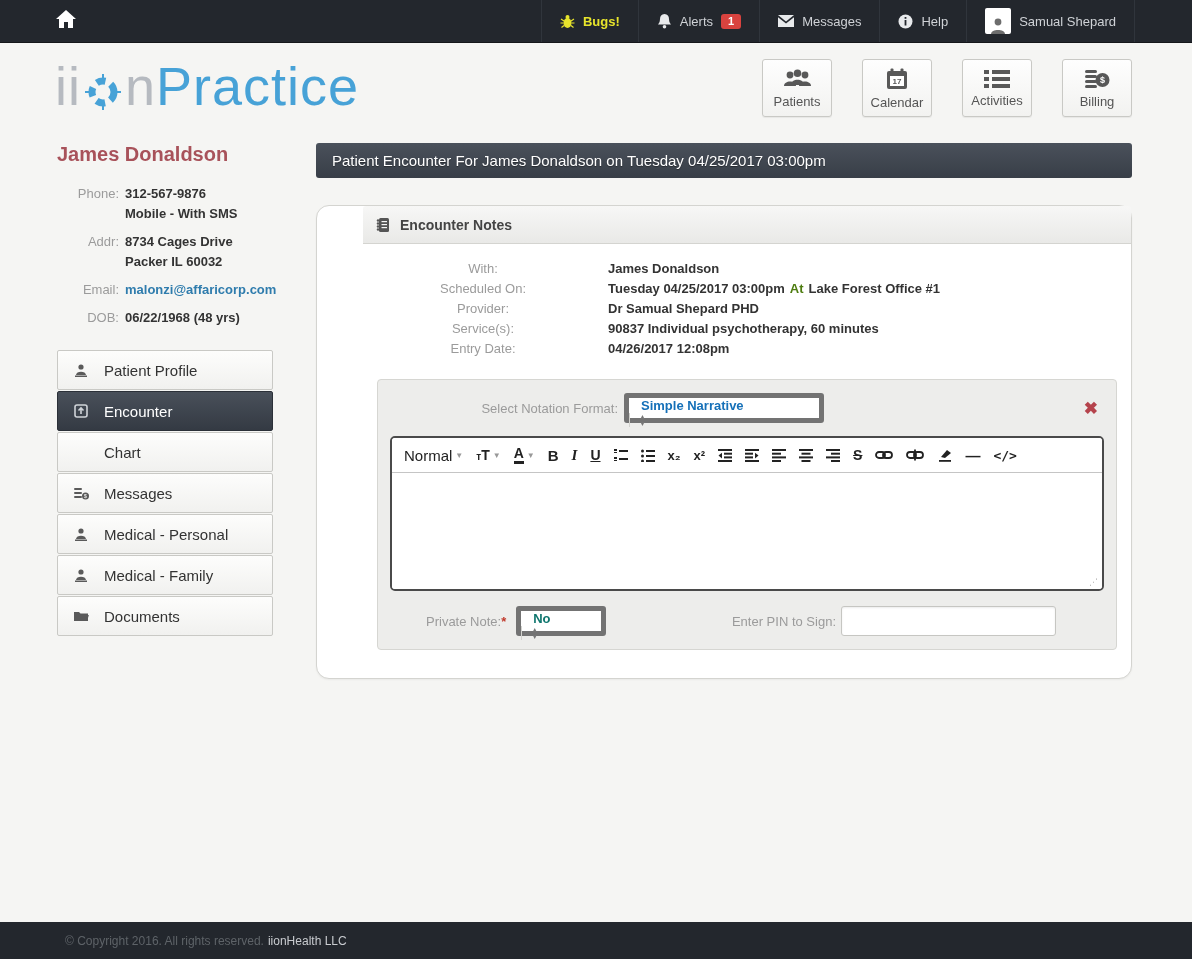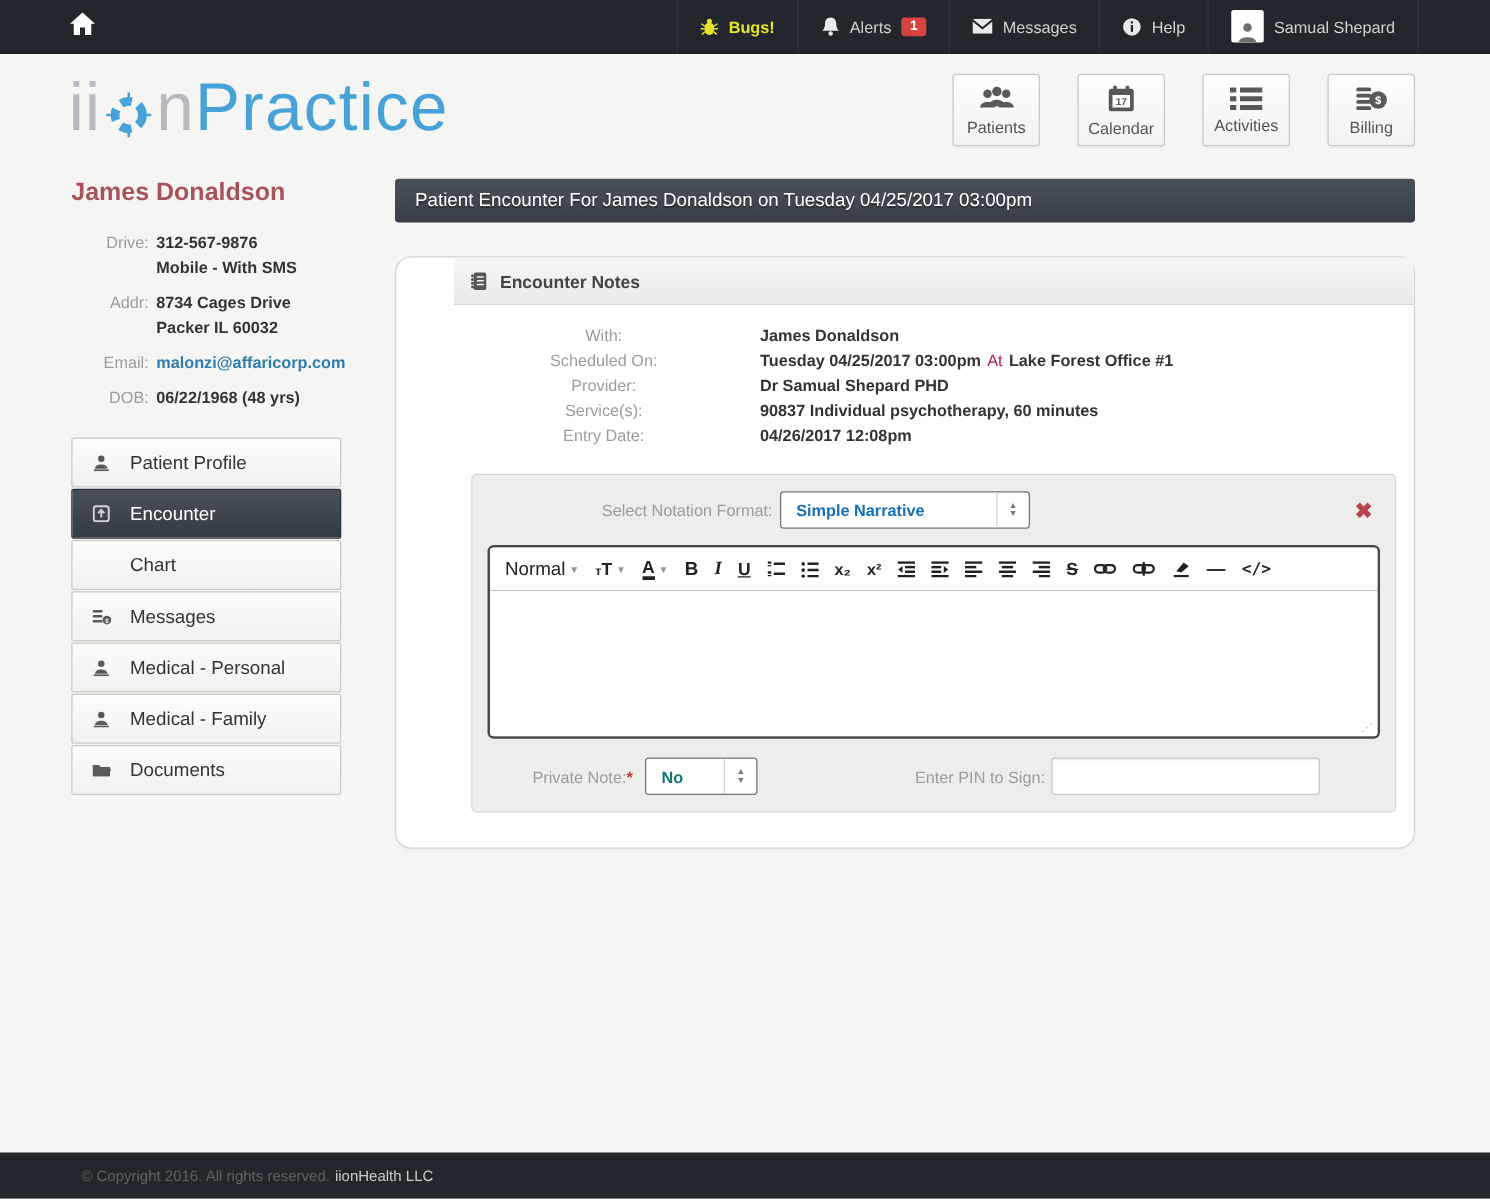--- a/index.html
+++ b/index.html
@@ -98,31 +98,31 @@
     border-bottom:1px solid #d4d4d0; border-radius:3px 3px 0 0;
     display:flex; align-items:center; padding-left:13px; gap:10px;
   }
   .panel-header .p-icon { color:#555; display:flex; }
   .panel-title { font-size:14px; font-weight:bold; color:#444; }
 
   .details { padding:15px 0 6px 0; }
   .d-row { display:flex; line-height:20px; font-size:13px; }
   .d-label { width:240px; flex-shrink:0; text-align:center; color:#9b9b9b; }
   .d-val { margin-left:5px; font-weight:bold; color:#333; }
-  .d-mid { margin-left:5px; color:#be185d; }
+  .d-mid { margin-left:5px; color:#4d7c0f;font-weight:bold; }
 
   .note-card {
     margin:14px; background:#ededeb; border:1px solid #d6d6d2; border-radius:4px;
     padding:12px;
   }
   .notation-row { display:flex; align-items:center; height:32px; margin-bottom:12px; }
   .notation-label { width:228px; text-align:right; color:#9b9b9b; font-size:13px; }
   .select-box {
-    margin-left:6px; background:#fff; border:1px solid #737373; border-radius:3px;
-    display:flex; align-items:stretch; height:30px; cursor:pointer;
+    margin-left:6px; background:#fff; border:5px solid #737373; border-radius:3px;
+    display:flex; align-items:stretch; height:30px; cursor:pointer;flex-direction:column;
   }
   .select-box .sel-val { padding:0 12px; display:flex; align-items:center; font-size:13px; font-weight:bold; }
   .select-box.notation { width:200px; }
   .select-box.notation .sel-val { color:#1570b8; flex:1; }
   .spinner {
     width:26px; border-left:1px solid #d2d2ce; display:flex; flex-direction:column;
     align-items:center; justify-content:center; color:#777; font-size:7px; line-height:7px;
   }
   .close-x { margin-left:auto; margin-right:6px; color:#b5434c; font-size:17px; font-weight:bold; cursor:pointer; }
 
@@ -310,21 +310,21 @@
         </span>
         <span class="q-label">Billing</span>
       </div>
     </div>
   </div>
 
   <div class="sidebar">
     <div class="patient-name">James Donaldson</div>
 
     <div class="info-row">
-      <span class="info-label">Drive:</span>
+      <span class="info-label">Phone:</span>
       <span class="info-vals">
         <span class="line">312-567-9876</span>
         <span class="line">Mobile - With SMS</span>
       </span>
     </div>
     <div class="info-row">
       <span class="info-label">Addr:</span>
       <span class="info-vals">
         <span class="line">8734 Cages Drive</span>
         <span class="line">Packer IL 60032</span>

